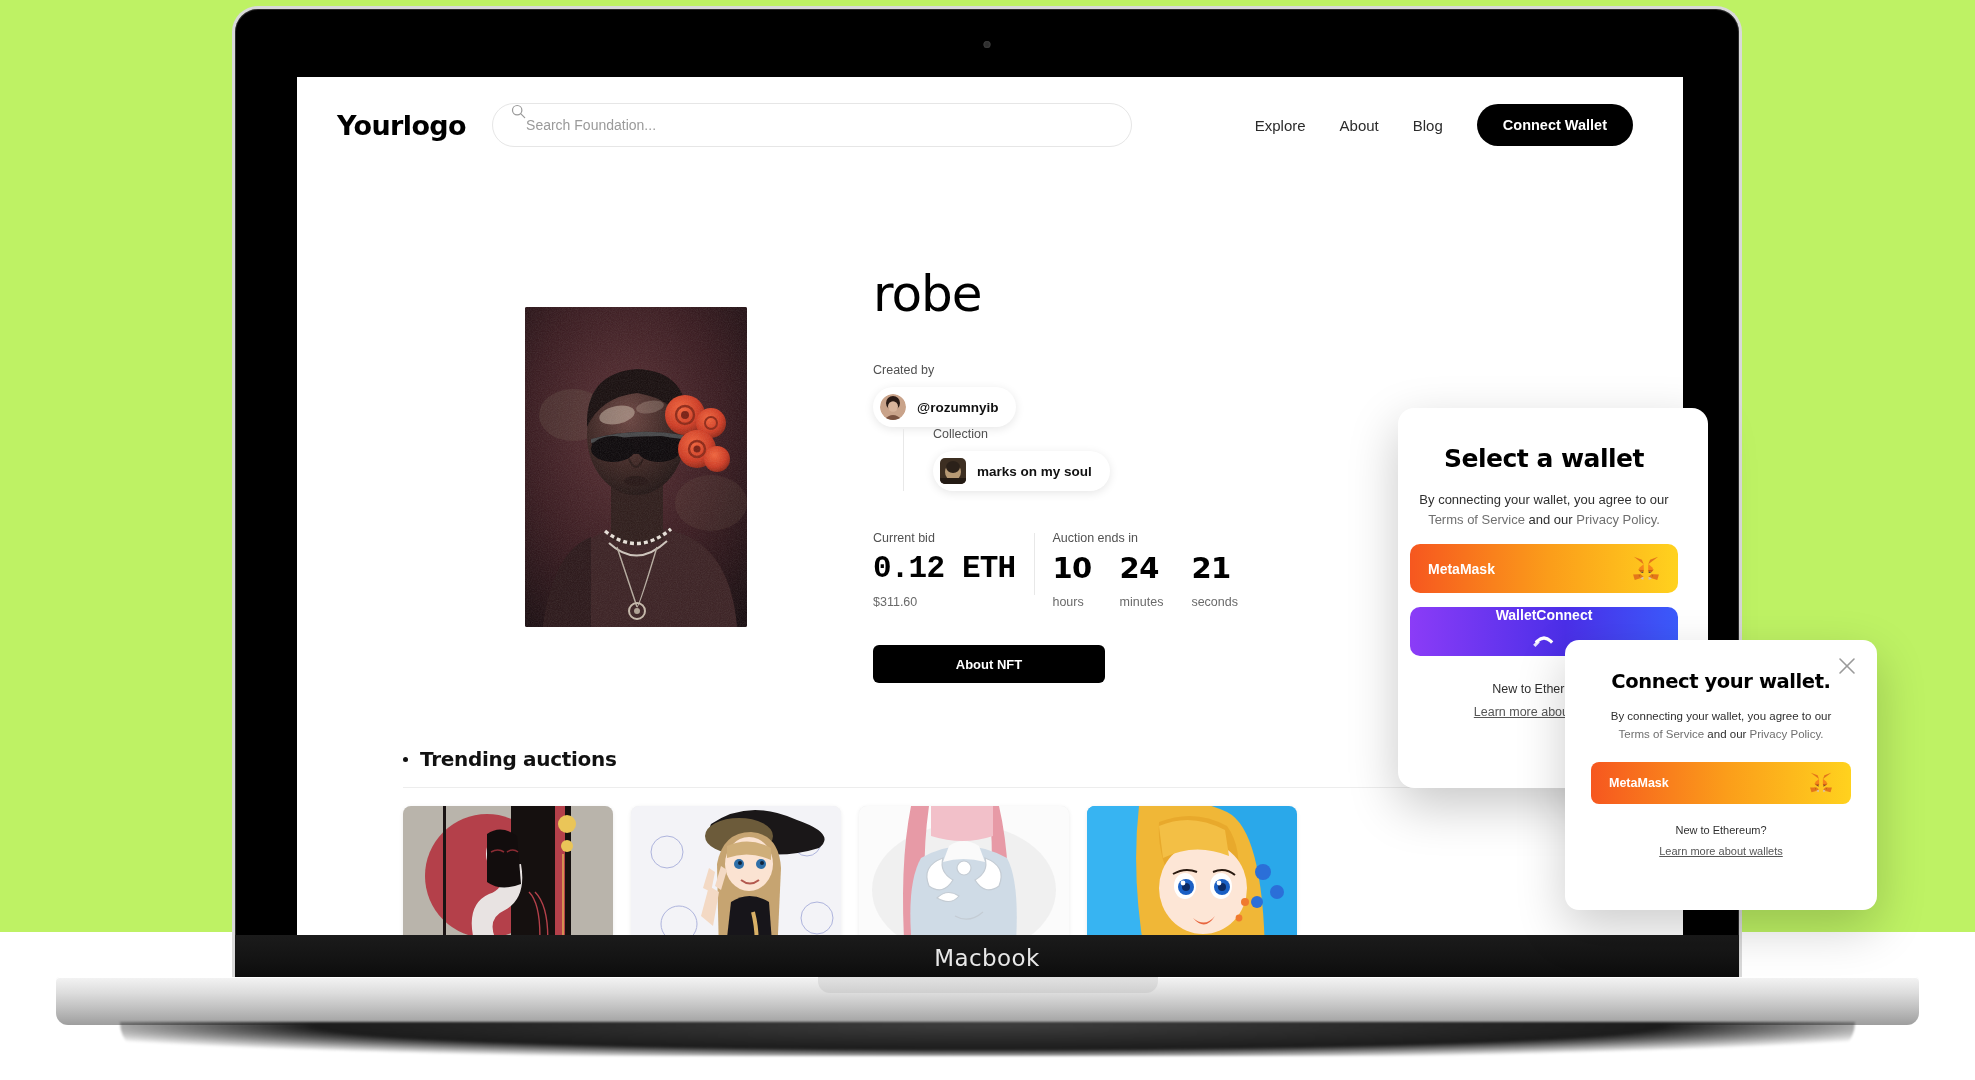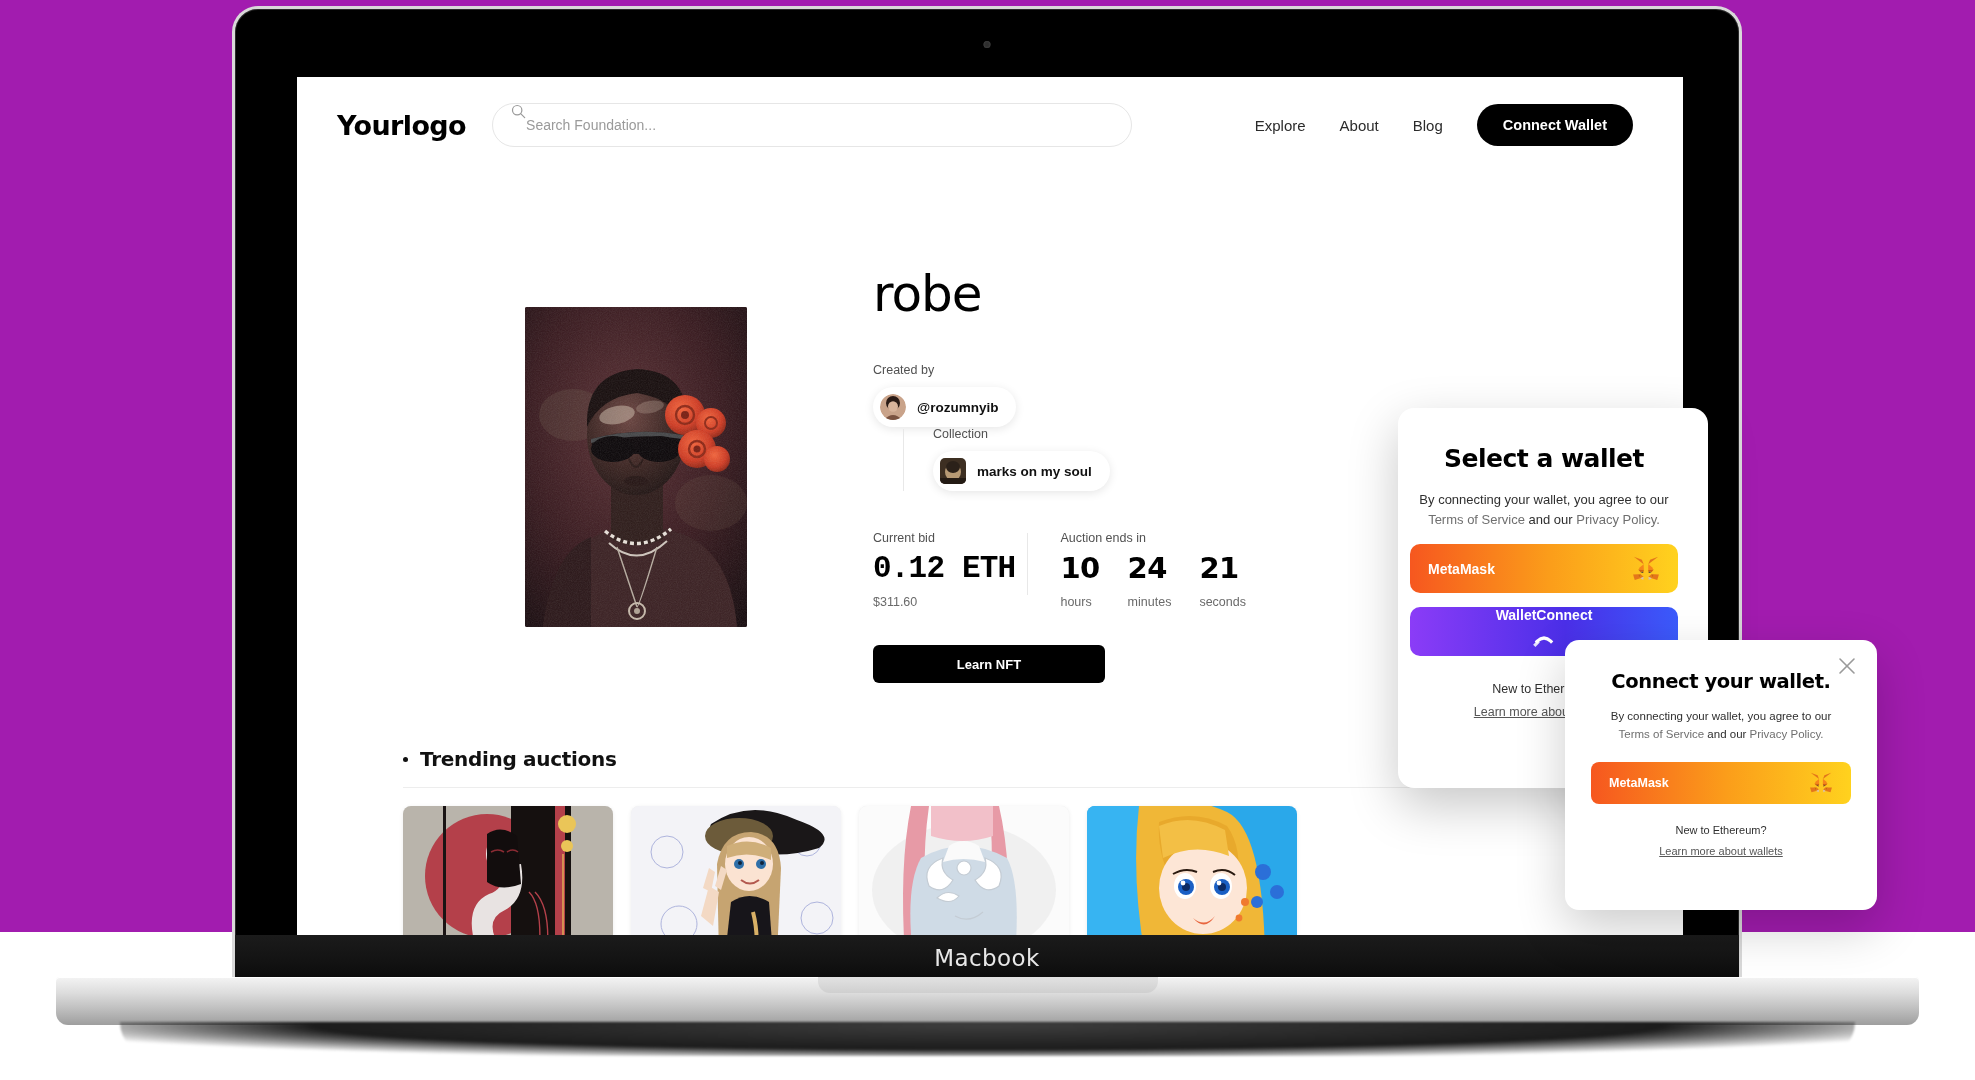--- a/index.html
+++ b/index.html
@@ -4,21 +4,21 @@
 <style>
   * { box-sizing: border-box; margin: 0; padding: 0; }
   html, body {
     width: 1975px; height: 1080px;
     background: #ffffff;
     font-family: "Liberation Sans", sans-serif;
     overflow: hidden;
   }
 
   
-  #scene { position: relative; width: 1975px; height: 932px; background:#a21caf; }
+  #scene { position: relative; width: 1975px; height: 932px; background:#bef264; }
 
   .laptop-lid {
     position: absolute;
     left: 232px; top: 6px;
     width: 1510px; height: 975px;
     background: #000;
     border-radius: 26px 26px 4px 4px;
     border: 3px solid #d9d9d9;
     border-bottom: none;
     box-shadow: inset 0 0 0 1px #2a2a2a;
@@ -130,21 +130,21 @@
     box-shadow: 0 2px 10px rgba(0,0,0,.10);
   }
   .chip .av { width: 26px; height: 26px; border-radius: 50%; overflow:hidden; flex:none; }
   .chip .thumb { width: 26px; height: 26px; border-radius: 5px; overflow:hidden; flex:none; }
   .chip .av svg, .chip .thumb svg { display:block; width:100%; height:100%; }
   .chip span { font-size: 13.5px; font-weight: 700; color:#111; white-space: nowrap; }
   .chip.user span { font-weight: 600; }
 
   .bid-row { display:flex; margin-top: 40px; align-items: flex-start; }
   .bid-col { position: relative; }
-  .bid-col.sep { padding-left: 33px; margin-left: 12px; }
+  .bid-col.sep { padding-left: 18px; margin-left: 19px; }
   .bid-col.sep:before {
     content:""; position:absolute; left:0; top:2px; width:1px; height:62px; background:#e8e8e8;
   }
   .small-label { font-size: 12.5px; color:#515151; }
   .big-val {
     font-size: 31px; font-weight: 700; letter-spacing: -.8px; color:#000;
     margin-top: 6px; font-family: Liberation Mono, monospace; white-space: nowrap;
   }
   .sub-val { font-size: 12.5px; color:#6a6a6a; margin-top: 9px; }
   .count-wrap { display:flex; gap: 28px; margin-top: 6px; }
@@ -386,21 +386,21 @@
                     <div class="count-lbl">minutes</div>
                   </div>
                   <div>
                     <div class="count-num">21</div>
                     <div class="count-lbl">seconds</div>
                   </div>
                 </div>
               </div>
             </div>
 
-            <button class="view-btn">Learn NFT</button>
+            <button class="view-btn">About NFT</button>
           </div>
         </div>
 
         <div class="trend-head">
           <span class="trend-dot"></span>
           <span class="trend-title">Trending auctions</span>
         </div>
         <div class="trend-rule"></div>
 
         <div class="cards">

